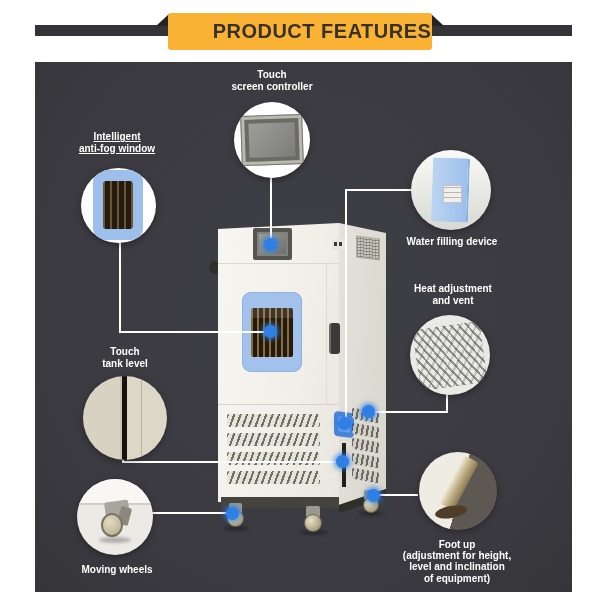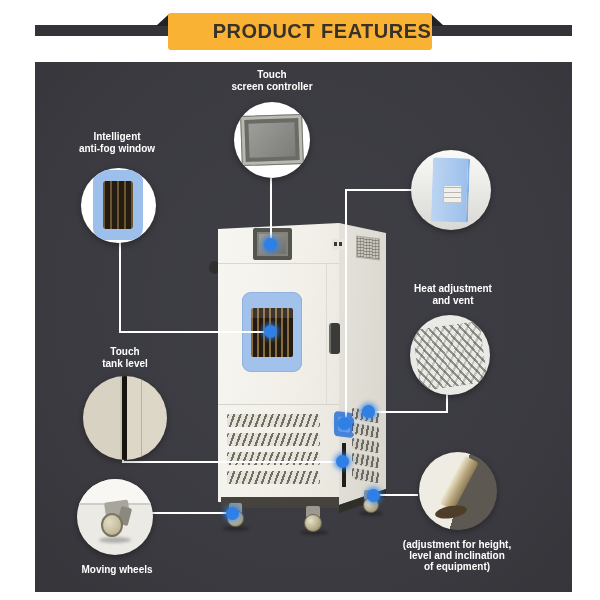--- a/index.html
+++ b/index.html
@@ -150,21 +150,21 @@
 
   #fc-foot{left:419px;top:452px;width:78px;height:78px;
     background:linear-gradient(105deg,#efece4 0 52%,#5d5952 52% 100%);}
   #fc-foot .leg{left:32px;top:4px;width:16px;height:54px;transform:rotate(28deg);border-radius:3px;
     background:linear-gradient(90deg,#f0e9d2,#b9a87e 55%,#8a7a55);}
   #fc-foot .cap{left:16px;top:54px;width:32px;height:12px;border-radius:50%;background:#4e3d28;transform:rotate(-10deg);}
 
   
   .flabel{z-index:8;color:#fff;font-weight:bold;font-size:10px;line-height:11.5px;text-align:center;}
   #lb-touch{left:212px;top:69px;width:120px;}
-  #lb-fog{left:57px;top:131px;width:120px;}
+  #lb-fog{left:57px;top:131px;width:120px;text-decoration:underline;}
   #lb-fill{left:382px;top:236px;width:140px;}
   #lb-heat{left:393px;top:283px;width:120px;}
   #lb-tank{left:65px;top:346px;width:120px;}
   #lb-wheels{left:47px;top:564px;width:140px;}
   #lb-foot{left:377px;top:539px;width:160px;font-size:10px;line-height:11.2px;}
   .flabel span{display:block;}
 </style>
 </head>
 <body>
 
@@ -284,30 +284,34 @@
   </div>
 
   <div class="abs flabel" id="lb-touch">
     <span>Touch</span>
     <span>screen controller</span>
   </div>
   <div class="abs flabel" id="lb-fog">
     <span>Intelligent</span>
     <span>anti-fog window</span>
   </div>
+  <div class="abs flabel" id="lb-fill">
+    <span>Water filling device</span>
+  </div>
   <div class="abs flabel" id="lb-heat">
     <span>Heat adjustment</span>
     <span>and vent</span>
   </div>
   <div class="abs flabel" id="lb-tank">
     <span>Touch</span>
     <span>tank level</span>
   </div>
   <div class="abs flabel" id="lb-wheels">
     <span>Moving wheels</span>
   </div>
   <div class="abs flabel" id="lb-foot">
+    <span>Foot up</span>
     <span>(adjustment for height,</span>
     <span>level and inclination</span>
     <span>of equipment)</span>
   </div>
 
 </div>
 
 </body></html>

